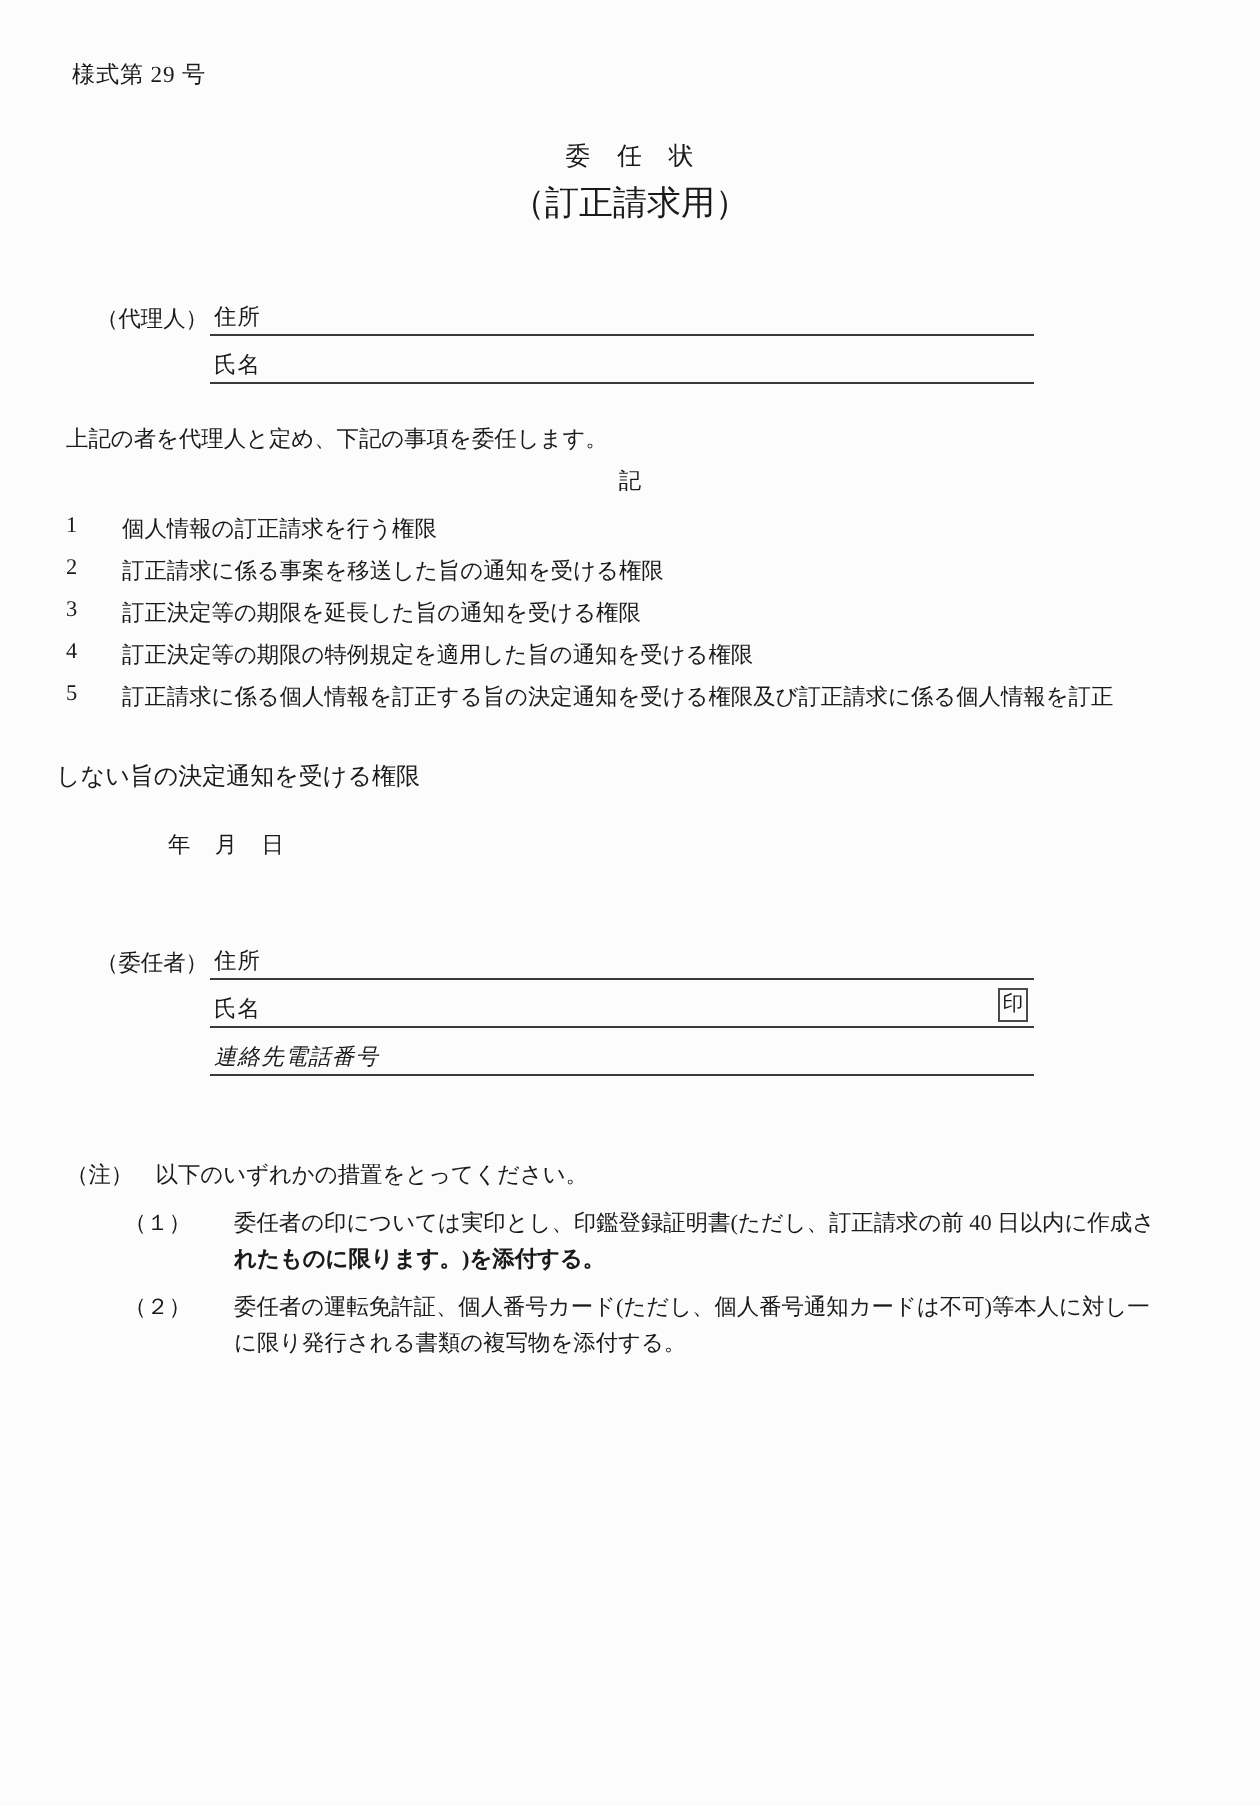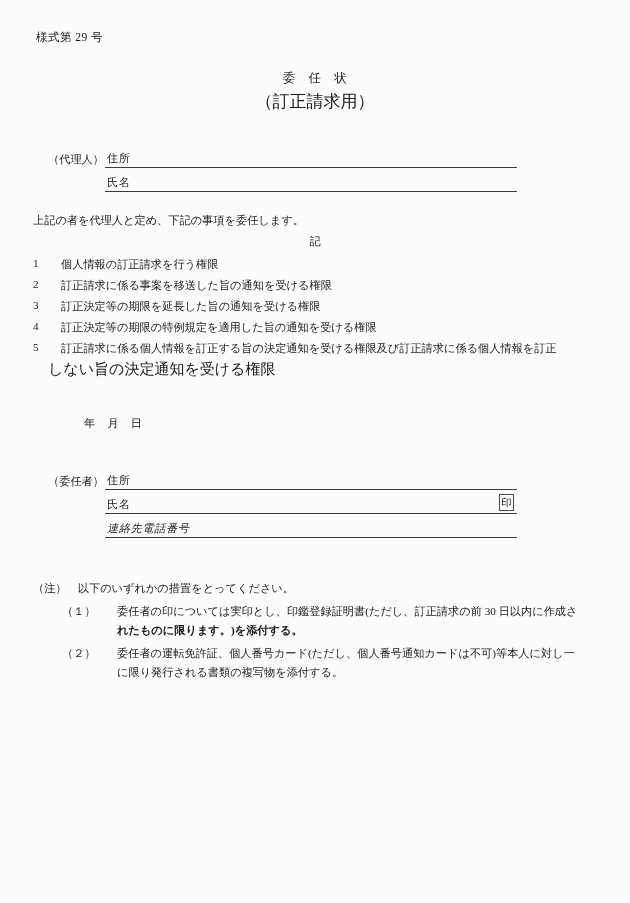--- a/index.html
+++ b/index.html
@@ -60,21 +60,21 @@
     text-align: center;
     background: #fcfcfc;
   }
 
   
   .body-line { left: 33px; font-size: 11.2px; }
   .ki { left: 0; width: 630px; text-align: center; font-size: 11.2px; }
   .list-item { position: absolute; font-size: 11.2px; }
   .li-num { position: absolute; left: 0; top: 0; width: 16px; text-align: left; }
   .li-text { position: absolute; left: 28px; top: 0; white-space: pre; }
-  .li-cont { position: absolute; left: 48px; white-space: pre; font-size: 15px; }
+  .li-cont { position: absolute; left: 28px; white-space: pre; font-size: 12px; margin-top: 20px; }
 
   .date-line { left: 84px; font-size: 11.2px; letter-spacing: 0.5px; }
 
   
   .note-head { left: 33px; font-size: 11.2px; white-space: pre; }
   .note-item { position: absolute; font-size: 11.2px; }
   .note-num { position: absolute; left: 0; top: 0; white-space: pre; }
   .note-text { position: absolute; left: 55px; top: 0; white-space: pre; }
   .note-cont { position: absolute; white-space: pre; font-size: 11.2px; }
 </style>
@@ -147,21 +147,21 @@
     <div class="field-row" style="left:105px; top:519px; width:412px;font-style:italic;">
       <div class="field-line" style="width:412px;"></div>
       <div class="field-label">連絡先電話番号</div>
     </div>
   </div>
 
   <div class="t note-head" style="top:583px;">（注）　以下のいずれかの措置をとってください。</div>
 
   <div class="note-item" style="left:62px; top:604px;">
     <span class="note-num">（１）</span>
-    <span class="note-text">委任者の印については実印とし、印鑑登録証明書(ただし、訂正請求の前 30 日以内に作成さ</span>
+    <span class="note-text">委任者の印については実印とし、印鑑登録証明書(ただし、訂正請求の前 40 日以内に作成さ</span>
   </div>
   <div class="t note-cont" style="left:117px; top:625px;font-weight:bold;">れたものに限ります。)を添付する。</div>
 
   <div class="note-item" style="left:62px; top:646px;">
     <span class="note-num">（２）</span>
     <span class="note-text">委任者の運転免許証、個人番号カード(ただし、個人番号通知カードは不可)等本人に対し一</span>
   </div>
   <div class="t note-cont" style="left:117px; top:667px;">に限り発行される書類の複写物を添付する。</div>
 
 </div>

